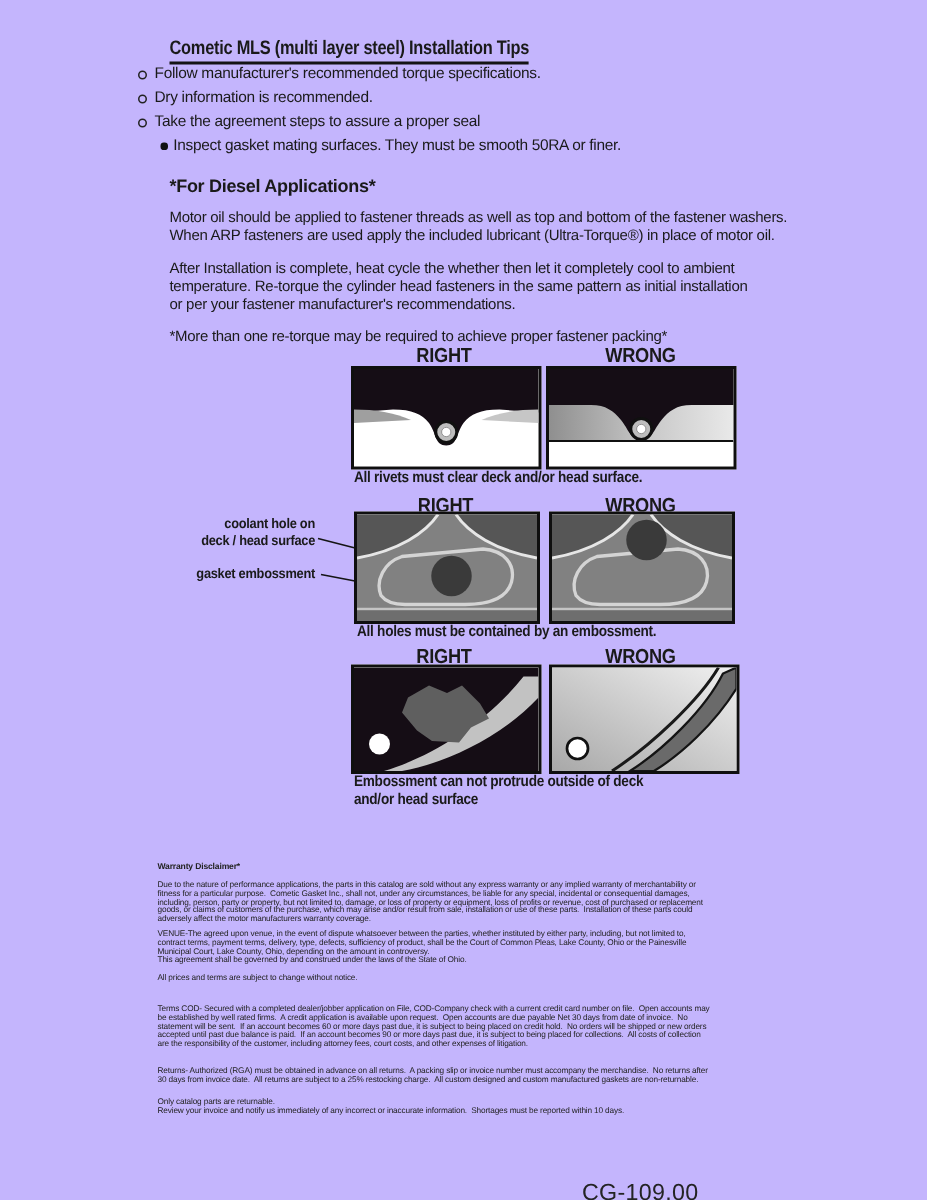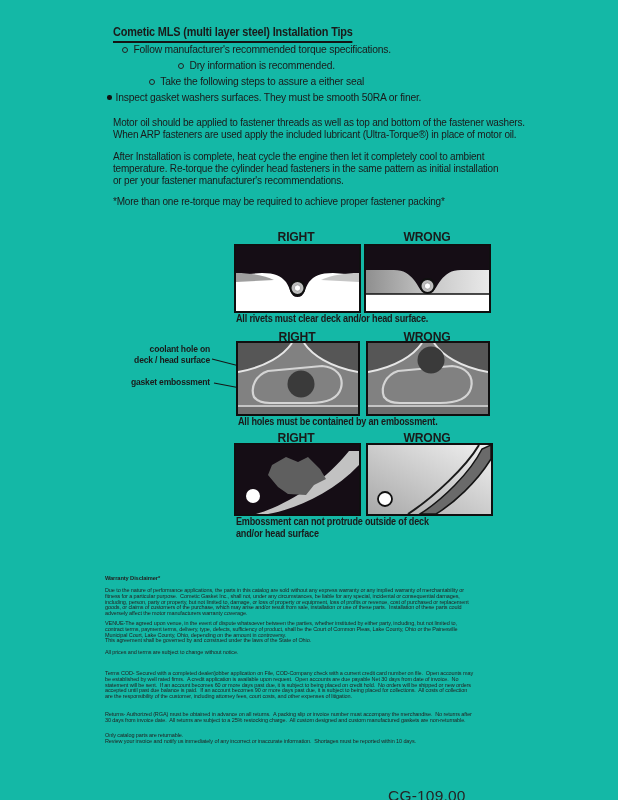--- a/index.html
+++ b/index.html
@@ -1,24 +1,24 @@
 <!DOCTYPE html>
 <html><head>
 <meta charset="utf-8">
 <style>
   html,body{margin:0;padding:0;background:#fff;}
-  .page{position:relative;width:618px;height:800px;background:#14b8a6;overflow:hidden;
+  .page{position:relative;width:618px;height:800px;background:#c4b5fd;overflow:hidden;
         font-family:"Liberation Sans",sans-serif;color:#1a1a1a;letter-spacing:-0.2px;}
 
   .title{position:absolute;left:113px;top:24px;font-size:13px;font-weight:700;
          border-bottom:2px solid #141414;padding-bottom:2px;transform:scaleX(0.84);
          transform-origin:left top;white-space:nowrap;}
 
   .tips{position:absolute;left:92px;top:44px;font-size:10.3px;}
-  .tiprow{display:flex;align-items:flex-start;margin-bottom:5px;white-space:nowrap;justify-content:center;}
+  .tiprow{display:flex;align-items:flex-start;margin-bottom:5px;white-space:nowrap;}
   .tiprow.sub{margin-left:15px;margin-bottom:4px;}
   .b-open{width:4px;height:4px;border:1px solid #222;border-radius:50%;margin:3px 5px 0 0;flex:none;}
   .b-fill{width:4.5px;height:4.5px;background:#111;border-radius:50%;margin:3px 4px 0 0;flex:none;}
 
   .diesel{position:absolute;left:113px;top:117px;width:470px;}
   .diesel h2{margin:0 0 9px 0;font-size:12px;font-weight:700;}
   .diesel p{margin:0 0 9px 0;font-size:10px;line-height:12.3px;white-space:pre-wrap;}
 
   .dlabel{position:absolute;font-size:13.5px;font-weight:700;transform:translateX(-50%) scaleX(0.9);
           white-space:nowrap;}
@@ -49,32 +49,33 @@
     <div class="tiprow">
       <span class="b-open"></span>
       <span>Follow manufacturer's recommended torque specifications.</span>
     </div>
     <div class="tiprow">
       <span class="b-open"></span>
       <span>Dry information is recommended.</span>
     </div>
     <div class="tiprow">
       <span class="b-open"></span>
-      <span>Take the following steps to assure a either seal</span>
+      <span>Take the agreement steps to assure a proper seal</span>
     </div>
     <div class="tiprow sub">
       <span class="b-fill"></span>
-      <span>Inspect gasket washers surfaces.  They must be smooth 50RA or finer.</span>
+      <span>Inspect gasket mating surfaces.  They must be smooth 50RA or finer.</span>
     </div>
   </div>
 
   <div class="diesel">
+    <h2>*For Diesel Applications*</h2>
     <p>Motor oil should be applied to fastener threads as well as top and bottom of the fastener washers.
 When ARP fasteners are used apply the included lubricant (Ultra-Torque®) in place of motor oil.</p>
-    <p>After Installation is complete, heat cycle the engine then let it completely cool to ambient
+    <p>After Installation is complete, heat cycle the whether then let it completely cool to ambient
 temperature. Re-torque the cylinder head fasteners in the same pattern as initial installation
 or per your fastener manufacturer's recommendations.</p>
     <p>*More than one re-torque may be required to achieve proper fastener packing*</p>
   </div>
 
   <span class="dlabel" style="left:296px;top:229px;">RIGHT</span>
   <span class="dlabel" style="left:427px;top:229px;">WRONG</span>
 
   <div class="dbox" style="left:234px;top:244px;">
     <svg width="123" height="65" viewBox="0 0 123 65">

